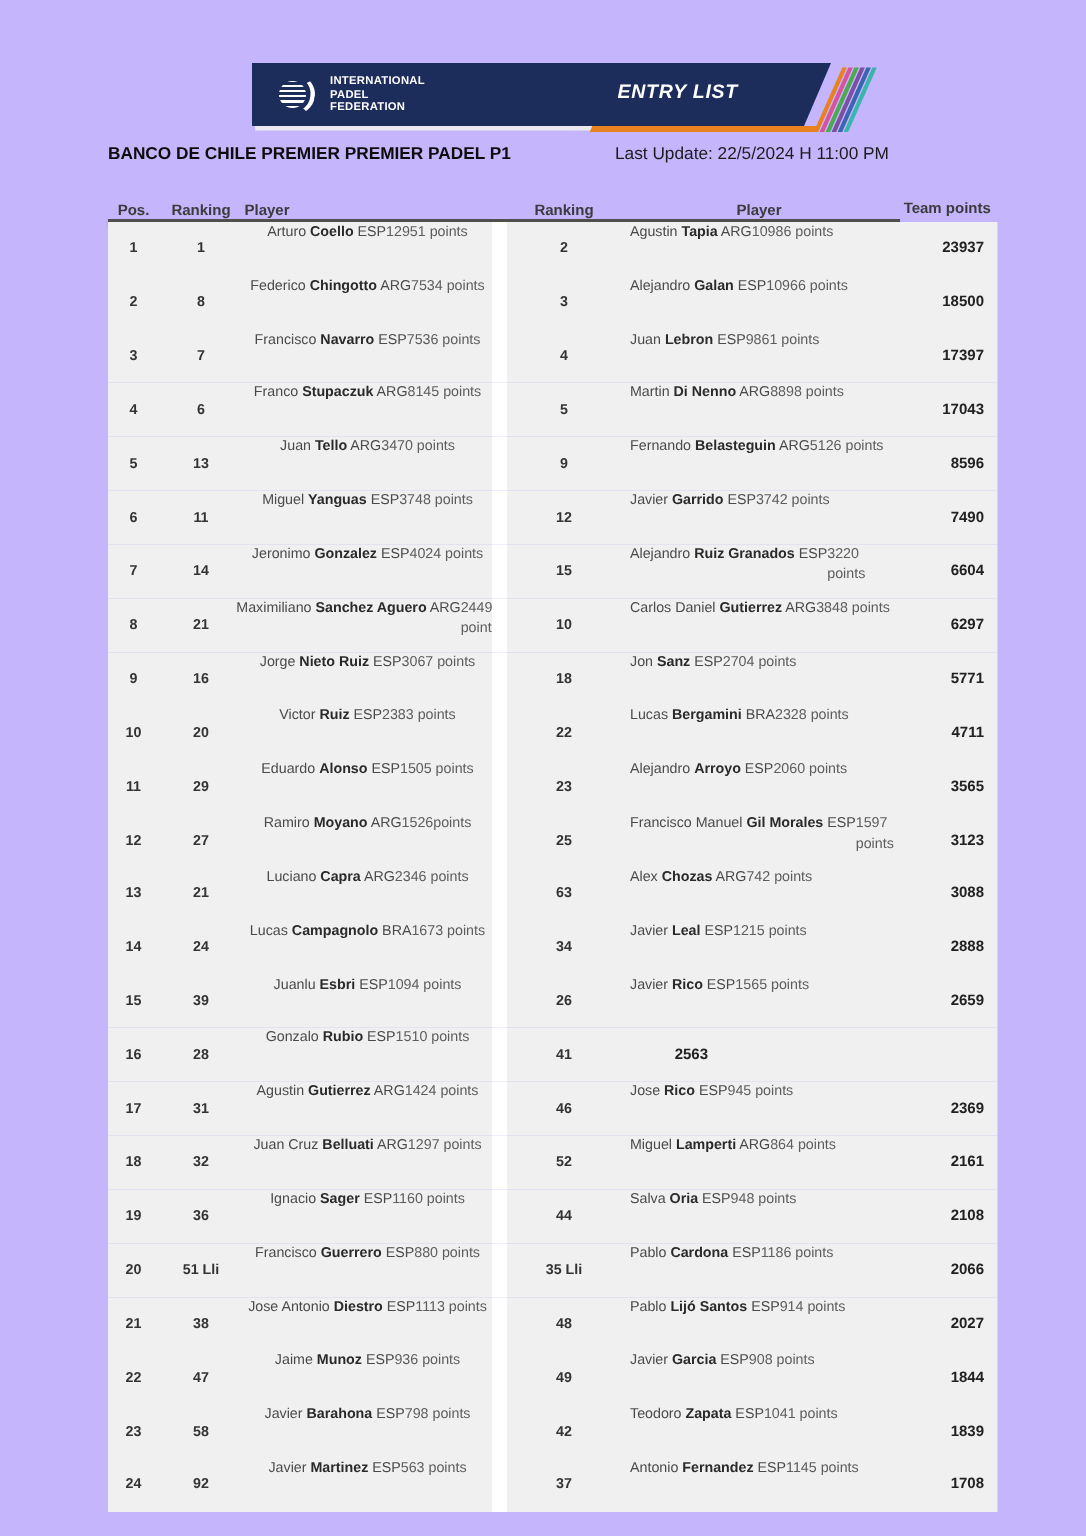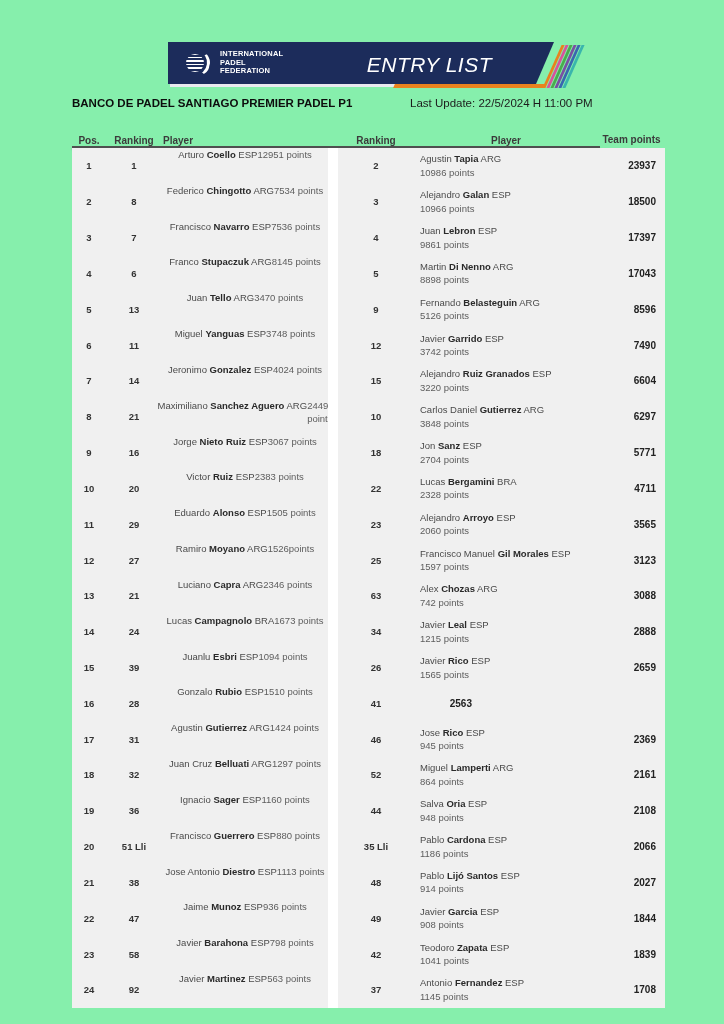--- a/index.html
+++ b/index.html
@@ -1,18 +1,18 @@
 <!DOCTYPE html>
 <html><head>
 <meta charset="utf-8">
 <style>
   * { margin:0; padding:0; box-sizing:border-box; }
   body { background:#888; font-family:"Liberation Sans", sans-serif; }
   .page {
-    position:relative; width:724px; height:1024px; background:#86efac;
+    position:relative; width:724px; height:1024px; background:#c4b5fd;
     margin:0 auto; overflow:hidden;
   }
 
   
   .banner-main {
     position:absolute; left:168px; top:42px; width:386px; height:42px;
     background:#1c2c5b;
     clip-path: polygon(0 0, 100% 0, calc(100% - 18px) 100%, 0 100%);
   }
   .banner-shadow{
@@ -26,22 +26,22 @@
     background: repeating-linear-gradient(0deg, #ffffff 0 1.5px, transparent 1.5px 3.5px);
   }
   .ball-arc {
     position:absolute; left:1px; top:1px; width:25px; height:26px; border-radius:50%;
     border:2px solid transparent; border-right:3px solid #ffffff;
     transform: rotate(8deg);
   }
   .logo-text { margin-left:6px; color:#ffffff; font-weight:bold; font-size:7.5px;
     line-height:8.5px; letter-spacing:0.2px; }
   .entry-label {
-    position:absolute; right:62px; top:11px; color:#ffffff; font-size:21px;
-    font-weight:normal; font-style:italic; letter-spacing:0.5px; white-space:nowrap;
+    position:absolute; right:62px; top:11px; color:#ffffff; font-size:13px;
+    font-weight:bold; font-style:italic; letter-spacing:0.5px; white-space:nowrap;
   }
   .orange-bar {
     position:absolute; left:394px; top:84px; width:150px; height:4px;
     background:#e8821e; transform:skewX(-24deg);
   }
   .stripes { position:absolute; left:552px; top:45px; height:43px; display:flex;
     transform:skewX(-24deg); }
   .stripe { width:3px; margin-right:1px; height:100%; }
 
   
@@ -67,21 +67,21 @@
   .lp { width:256px; display:flex; background:#f0f0f0; }
   .gap { width:10px; background:#ffffff; }
   .rp { flex:1; display:flex; background:#f0f0f0; }
   .c-pos { width:34px; display:flex; align-items:center; justify-content:center;
     font-size:9.5px; font-weight:bold; color:#333; }
   .c-rank1 { width:56px; display:flex; align-items:center; justify-content:center;
     font-size:9.5px; font-weight:bold; color:#333; white-space:nowrap; }
   .c-player1 { width:166px; display:flex; justify-content:center; }
   .c-rank2 { width:76px; display:flex; align-items:center; justify-content:center;
     font-size:9.5px; font-weight:bold; color:#333; white-space:nowrap; }
-  .c-player2 { width:184px; display:flex; flex-direction:column; justify-content:center; padding-left:6px; }
+  .c-player2 { width:184px; display:flex; flex-direction:row; justify-content:flex-start; padding-left:6px; }
   .c-team { width:67px; display:flex; align-items:center; justify-content:flex-end;
     padding-right:9px; font-size:10px; font-weight:bold; color:#222; }
   .pname { font-size:9.5px; color:#4a4a4a; line-height:13.5px; white-space:nowrap; }
   .pname b { color:#2a2a2a; }
   .ppoints { font-size:9.5px; color:#5d5d5d; line-height:13.5px; }
 </style>
 </head>
 <body>
 
 <div class="page">
@@ -104,21 +104,21 @@
   <div class="orange-bar"></div>
   <div class="stripes">
       <div class="stripe" style="background: rgb(232, 130, 30);"></div>
       <div class="stripe" style="background: rgb(216, 83, 157);"></div>
       <div class="stripe" style="background: rgb(74, 171, 78);"></div>
       <div class="stripe" style="background: rgb(123, 79, 163);"></div>
       <div class="stripe" style="background: rgb(58, 102, 176);"></div>
       <div class="stripe" style="background: rgb(58, 181, 173);"></div>
     </div>
 
-  <div class="doc-title">BANCO DE PADEL SANTIAGO PREMIER PADEL P1</div>
+  <div class="doc-title">BANCO DE CHILE PREMIER PREMIER PADEL P1</div>
   <div class="last-update">Last Update: 22/5/2024 H 11:00 PM</div>
 
   <div class="thead">
     <div class="th-pos">Pos.</div>
     <div class="th-rank1">Ranking</div>
     <div class="th-player1">Player</div>
     <div class="th-gap"></div>
     <div class="th-rank2">Ranking</div>
     <div class="th-player2">Player</div>
     <div class="th-team">Team points</div>

